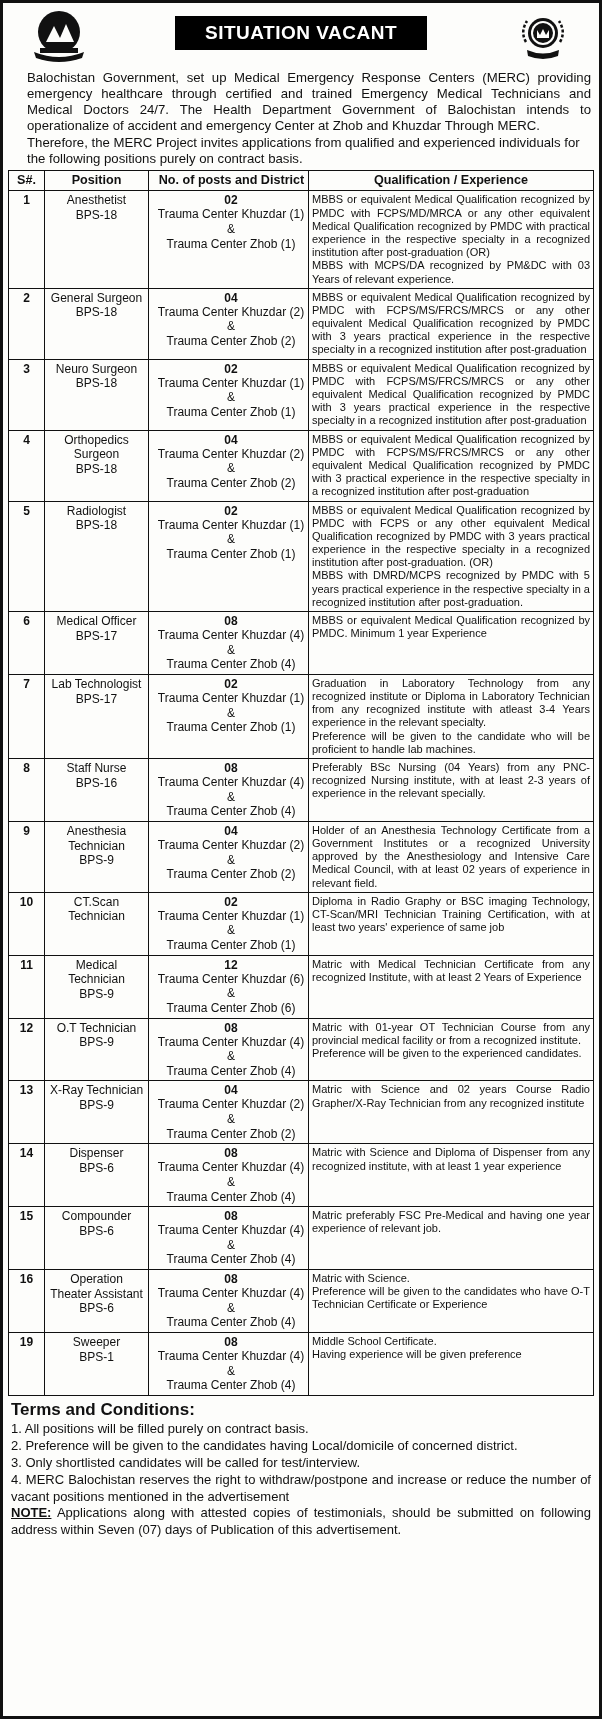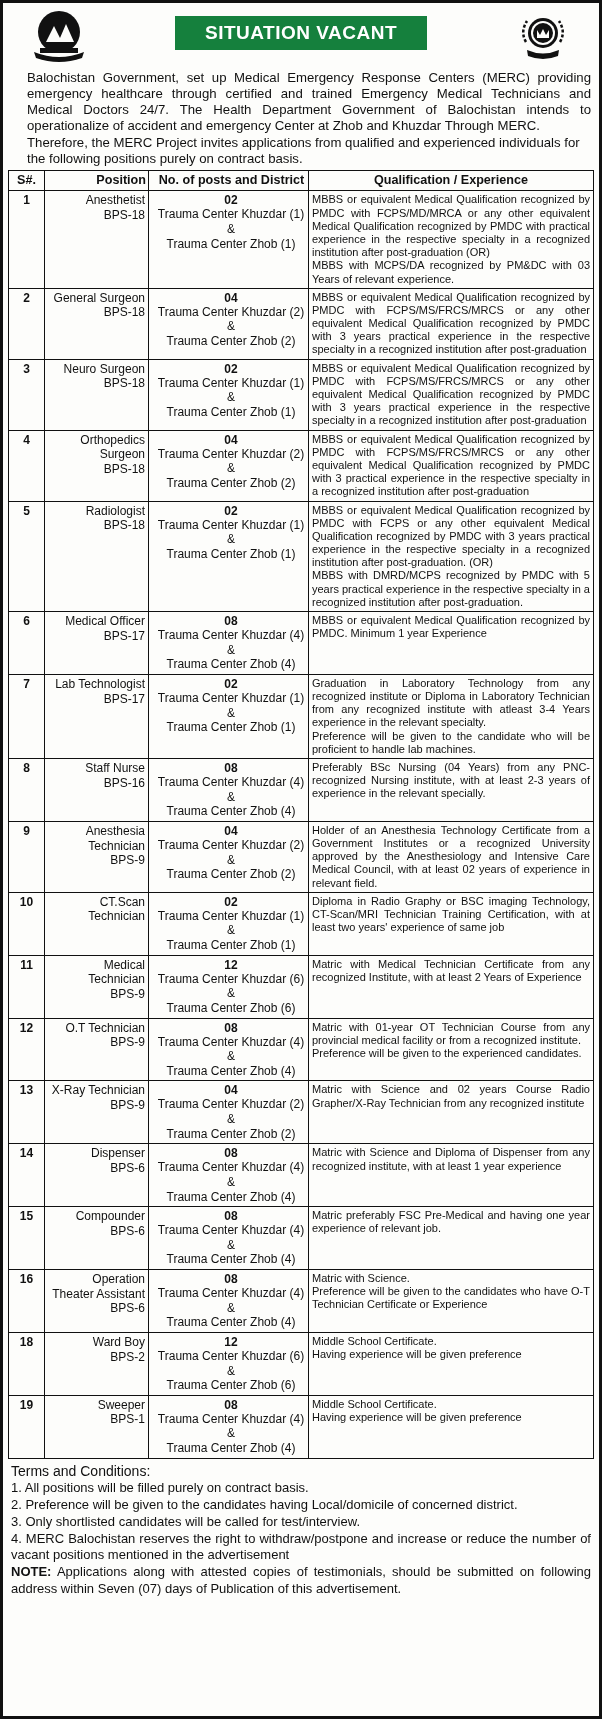--- a/index.html
+++ b/index.html
@@ -5,48 +5,48 @@
   * { margin:0; padding:0; box-sizing:border-box; }
   html,body { background:#e8e8e4; }
   body { width:602px; font-family:"Liberation Sans", sans-serif; color:#111; }
   .ad { width:602px; min-height:1719px; background:#fdfdfb; border:3px solid #111;
         display:flex; flex-direction:column; }
 
   
   .hdr { display:flex; align-items:flex-start; justify-content:space-between;
          padding:5px 8px 2px 8px; }
   .logo { width:96px; height:58px; display:flex; justify-content:center; }
-  .title-bar { background:#15803d; color:#fff; font-weight:bold; font-size:19px;
+  .title-bar { background:#000000; color:#fff; font-weight:bold; font-size:19px;
                letter-spacing:.5px; padding:6px 30px; margin-top:8px;
                font-family:"Liberation Sans", sans-serif; white-space:nowrap; }
 
   
   .intro { padding:2px 8px 0 24px; font-size:13.2px; line-height:1.2;
            text-align:justify; font-weight:500; }
   .intro.last { text-align:left; padding-bottom:3px; }
 
   
   table { border-collapse:collapse; width:calc(100% - 10px); margin:0 5px; }
   th, td { border:1.8px solid #111; vertical-align:top; }
   th { font-size:12.6px; padding:2px 2px; background:#fdfdfb; }
   td { font-size:12px; padding:2px 3px; }
   .c-sno { width:36px; text-align:center; font-weight:bold; }
-  .c-pos { width:104px; text-align:right; white-space:pre-line; line-height:1.22; }
+  .c-pos { width:104px; text-align:center; white-space:pre-line; line-height:1.22; }
   .c-dist { width:160px; text-align:center;padding-left:8px; }
   .posts { font-weight:bold; }
   .district { white-space:pre-line; line-height:1.22;text-align:center; }
   .c-qual { width:auto; }
   .qpara { font-size:11px; line-height:1.2; text-align:justify; }
 
   
   .terms { padding:3px 8px 2px 8px; font-size:13px; line-height:1.3; }
-  .terms-heading { font-weight:normal; font-size:14px; }
+  .terms-heading { font-weight:bold; font-size:17px; }
   .terms-item { text-align:justify; }
   .note { text-align:justify; }
-  .note b { font-weight:bold; }
+  .note b { font-weight:bold;text-decoration:underline; }
 
   .spacer { flex:1; }
 </style>
 </head>
 <body>
 
 <div class="ad">
 
   <div class="hdr">
     <div class="logo">
@@ -312,34 +312,20 @@
         <div class="district">Trauma Center Khuzdar (4) &amp;
 Trauma Center Zhob (4)</div>
       </td>
       <td class="c-qual">
             <div class="qpara">Matric with Science.</div>
             <div class="qpara">Preference will be given to the candidates who have O-T Technician Certificate or Experience</div>
           </td>
     </tr>
 
 
-    <tr>
-      <td class="c-sno">18</td>
-      <td class="c-pos">Ward Boy
-BPS-2</td>
-      <td class="c-dist">
-        <div class="posts">12</div>
-        <div class="district">Trauma Center Khuzdar (6) &amp;
-Trauma Center Zhob (6)</div>
-      </td>
-      <td class="c-qual">
-            <div class="qpara">Middle School Certificate.</div>
-            <div class="qpara">Having experience will be given preference</div>
-          </td>
-    </tr>
 
     <tr>
       <td class="c-sno">19</td>
       <td class="c-pos">Sweeper
 BPS-1</td>
       <td class="c-dist">
         <div class="posts">08</div>
         <div class="district">Trauma Center Khuzdar (4) &amp;
 Trauma Center Zhob (4)</div>
       </td>

